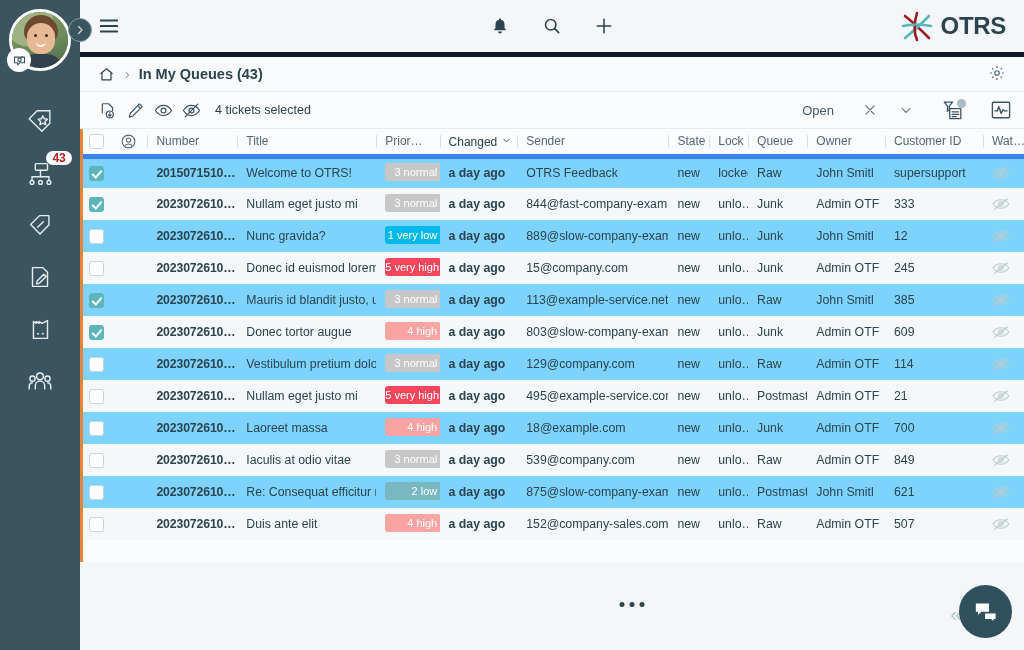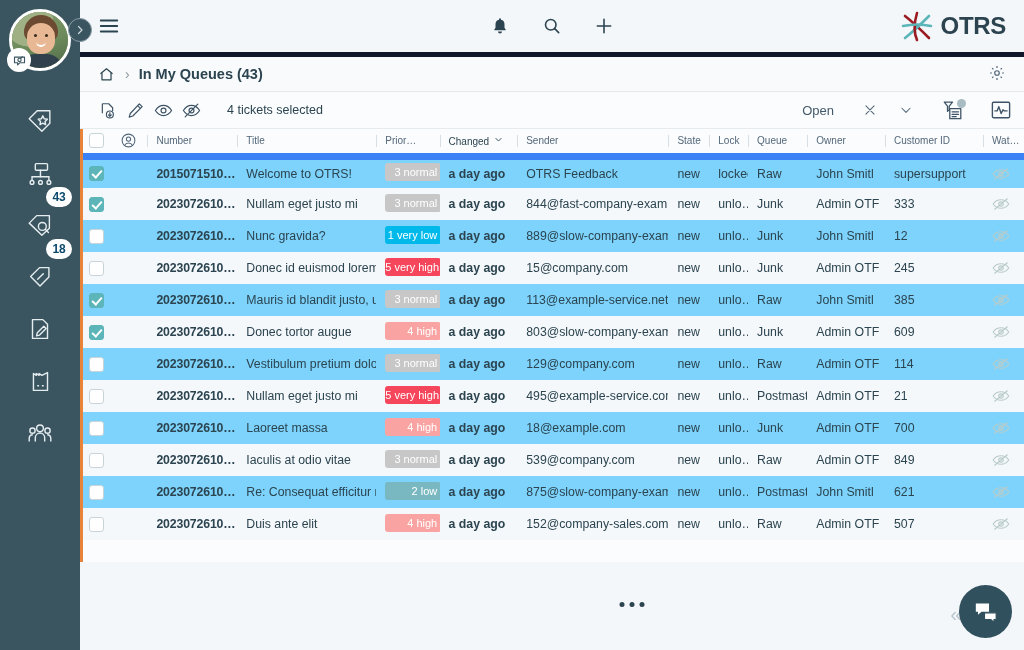--- a/index.html
+++ b/index.html
@@ -74,27 +74,26 @@
   .nav-item {
     position: relative;
     width: 100%; height: 52px;
     display: flex; align-items: center; justify-content: center;
     cursor: pointer;
   }
   .nav-item svg { width: 30px; height: 30px; }
   .nav-badge {
     position: absolute;
     left: 46px; top: 4px;
-    min-width: 26px; height: 20px; padding: 0 6px;
-    background: #fff; color: #0c4a6e;
+    min-width: 26px; height: 14px; padding: 0 6px;
+    background: #fff; color: #b91c1c;
     border-radius: 10px;
     font-size: 12px; font-weight: bold;
     display: flex; align-items: center; justify-content: center;
     letter-spacing: -0.2px;
-    margin-top: 36px;
   }
 
   
   .main { flex: 1 1 auto; height: 650px; display: flex; flex-direction: column; background: #f4f7f9; position: relative; }
 
   
   .topbar {
     height: 57px; flex: 0 0 57px;
     background: #f4f7f9;
     border-bottom: 5px solid #0f172a;
@@ -136,21 +135,21 @@
   .actionbar {
     height: 37px; flex: 0 0 37px;
     display: flex; align-items: center;
     padding: 0 12px 0 14px;
     background: #fbfcfd;
     border-bottom: 1px solid #e4eaee;
     position: relative;
   }
   .act-icon { width: 26px; height: 26px; display:flex; align-items:center; justify-content:center; cursor:pointer; margin-right: 2px;}
   .act-icon svg { width: 19px; height: 19px; }
-  .sel-count { font-size: 12.5px; color: #2b4450; margin-left: 21px; }
+  .sel-count { font-size: 12.5px; color: #2b4450; margin-left: 9px; }
   .actionbar-right { position: absolute; right: 10px; display: flex; align-items: center; gap: 12px; }
   .filter-label { font-size: 13px; color: #41596a; margin-right: 12px; }
   .mini-btn { width: 24px; height: 24px; display:flex; align-items:center; justify-content:center; cursor:pointer; }
   .mini-btn svg { width: 14px; height: 14px; }
   .boxed-btn {
     width: 26px; height: 24px; margin-left: 10px;
     display: flex; align-items: center; justify-content: center;
     cursor: pointer; position: relative;
   }
   .boxed-btn svg { width: 22px; height: 22px; }
@@ -159,25 +158,25 @@
     width: 9px; height: 9px; border-radius: 50%;
     background: #a9bcc4;
   }
 
   
   .tablewrap { flex: 1 1 auto; overflow: hidden; position: relative; background: #fbfcfd; }
   .leftstripe { position: absolute; left: 0; top: 0; bottom: 0; width: 3px; background: #e8833a; z-index: 3; }
   table { width: 100%; border-collapse: collapse; table-layout: fixed; }
   thead tr { height: 27px; background: #fbfcfd; }
   th {
-    font-size: 10px; font-weight: normal; color: #53677a;
+    font-size: 12px; font-weight: normal; color: #53677a;
     text-align: left; padding: 0 0 0 9px;
     position: relative;
     white-space: nowrap; overflow: hidden;
-    border-bottom: 7px solid #3b82f6;
+    border-bottom: 5px solid #3b82f6;
   }
   th.sorted { font-weight: normal; color: #2b4450; }
   th .divider {
     position: absolute; left: 0; top: 6px; bottom: 6px; width: 1px; background: #d7dfe5;
   }
   .sort-caret { display: inline-block; margin-left: 5px; vertical-align: 1px; }
   .sort-caret svg { width: 9px; height: 9px; }
 
   tbody tr { height: 32px; }
   tbody tr.odd { background: #7dd3fc; }
@@ -282,28 +281,20 @@
           <rect x="11" y="6" width="13" height="7" rx="1"></rect>
           <path d="M16.5 13v5M7.5 24v-4h18v4"></path>
           <path d="M16.5 18v2"></path>
           <circle cx="7.5" cy="26" r="2"></circle>
           <circle cx="16.5" cy="26" r="2"></circle>
           <circle cx="25.5" cy="26" r="2"></circle>
         </svg>
         <span class="nav-badge">43</span>
       </div>
 
-      <div class="nav-item">
-        <svg viewBox="0 0 32 32" fill="none" stroke="#e6edf0" stroke-width="1.5" stroke-linejoin="round">
-          <path d="M4.5 14L12.5 6H26v13.5L18 27z"></path>
-          <circle cx="18.5" cy="17.5" r="4.2"></circle>
-          <path d="M21.6 20.6l3.4 3.4" stroke-linecap="round"></path>
-        </svg>
-        <span class="nav-badge">18</span>
-      </div>
 
       <div class="nav-item">
         <svg viewBox="0 0 32 32" fill="none" stroke="#e6edf0" stroke-width="1.5" stroke-linejoin="round">
           <path d="M6 15.5L15.5 6h10v10L16 25.5z"></path>
           <path d="M19.5 12.5l-6 6" stroke-linecap="round"></path>
         </svg>
       </div>
 
       <div class="nav-item">
         <svg viewBox="0 0 32 32" fill="none" stroke="#e6edf0" stroke-width="1.5" stroke-linejoin="round">

